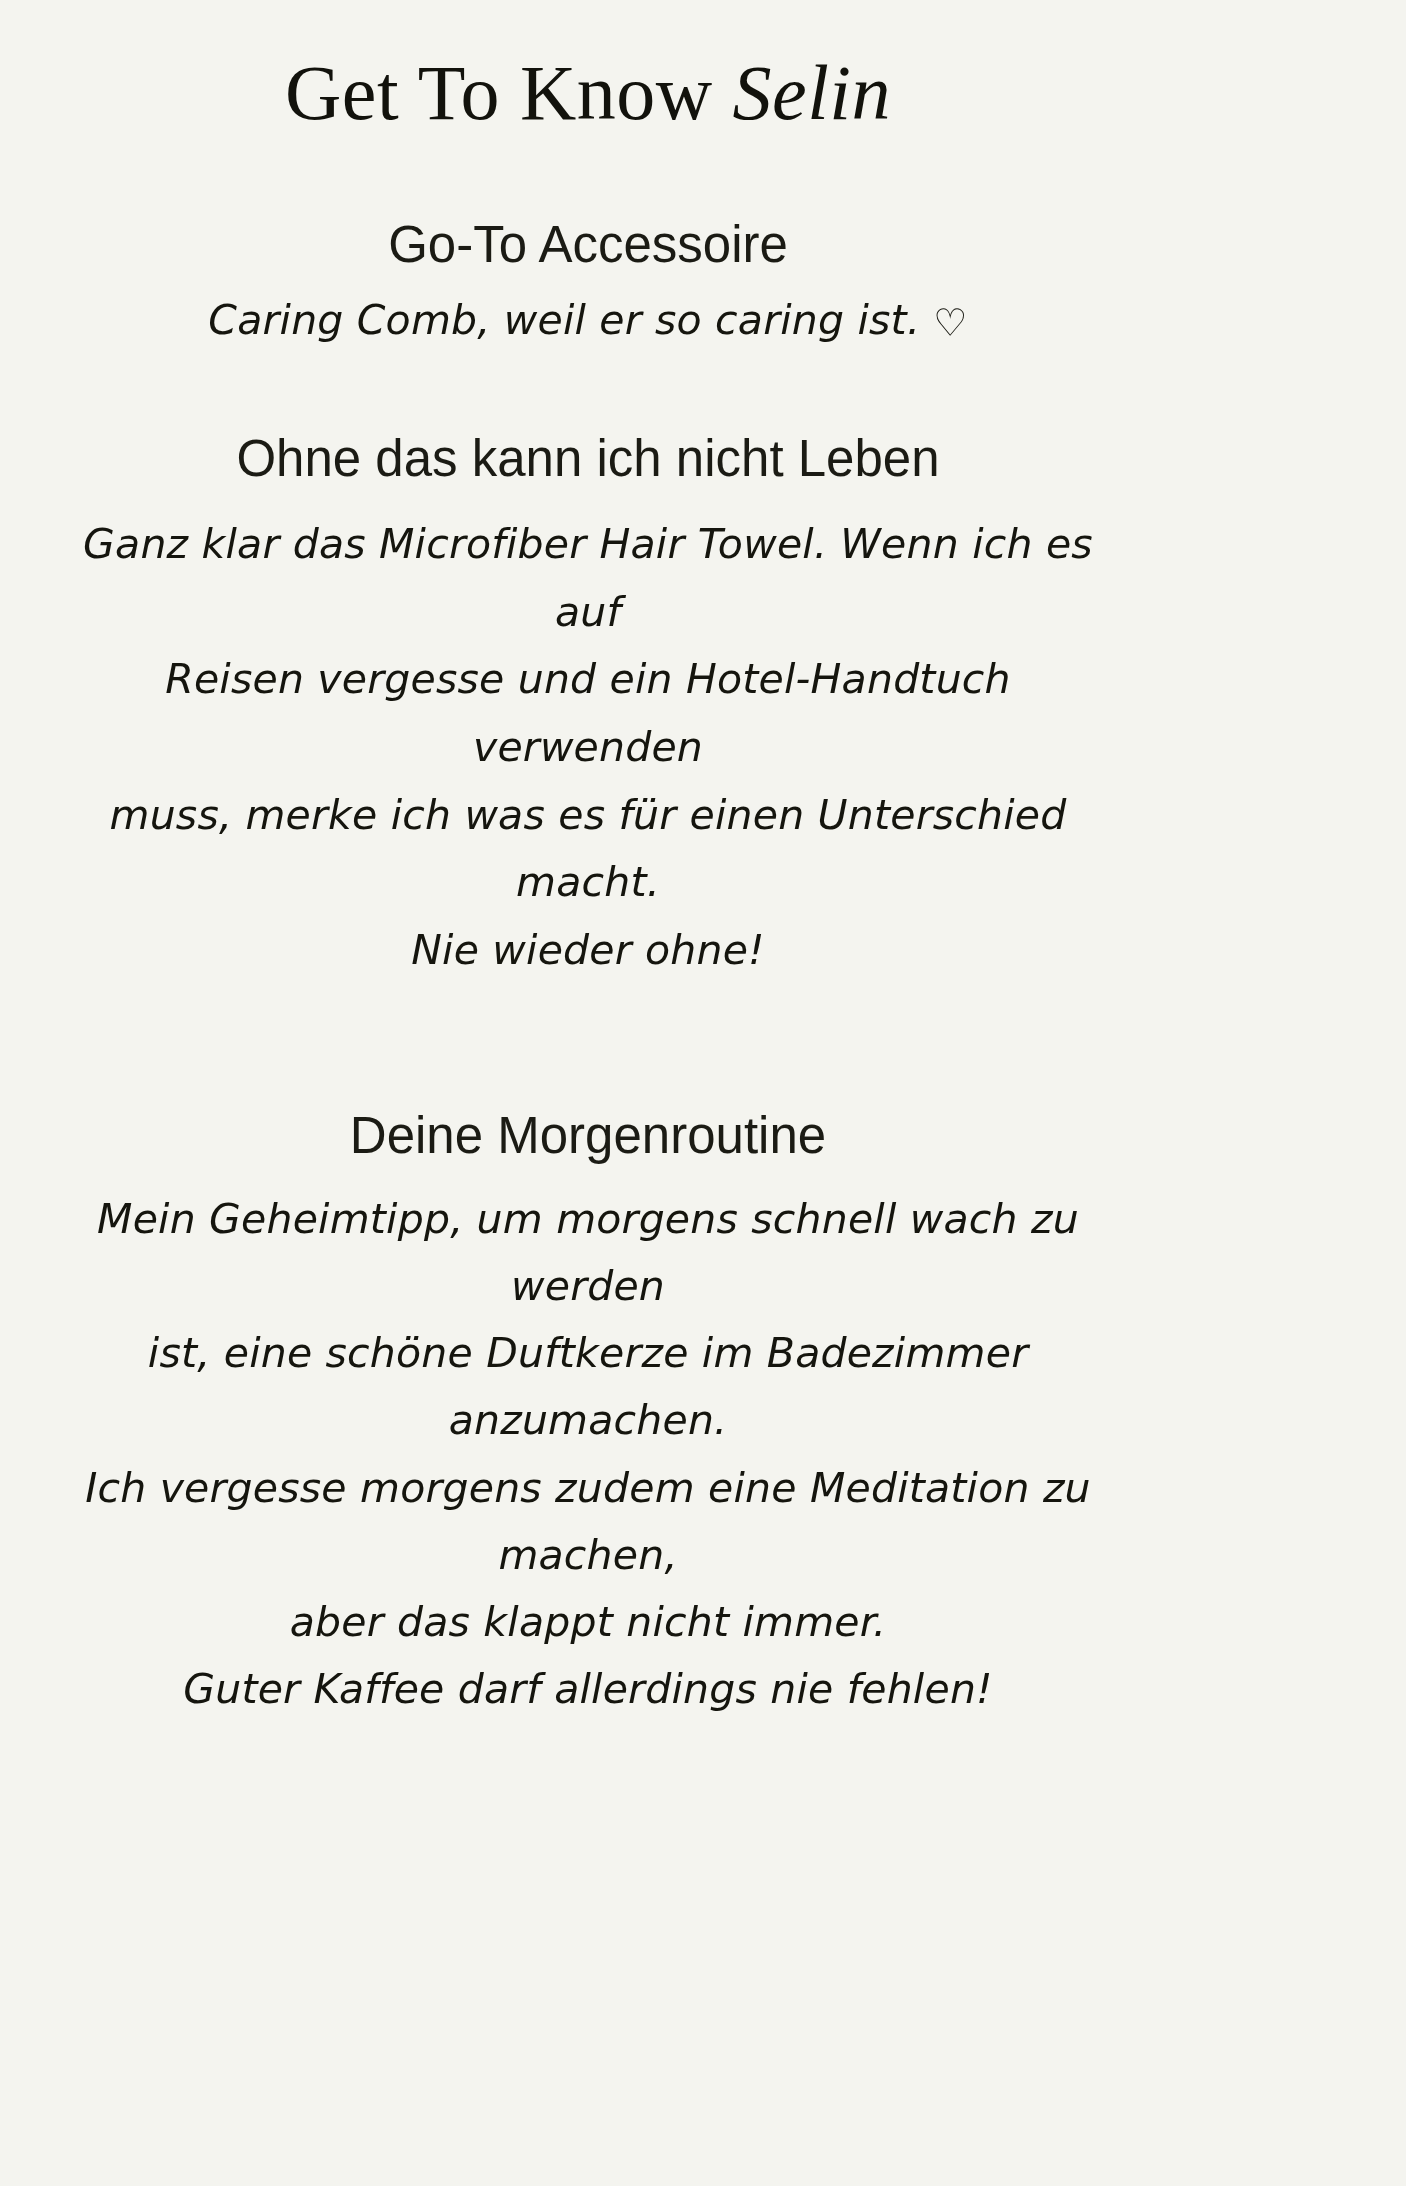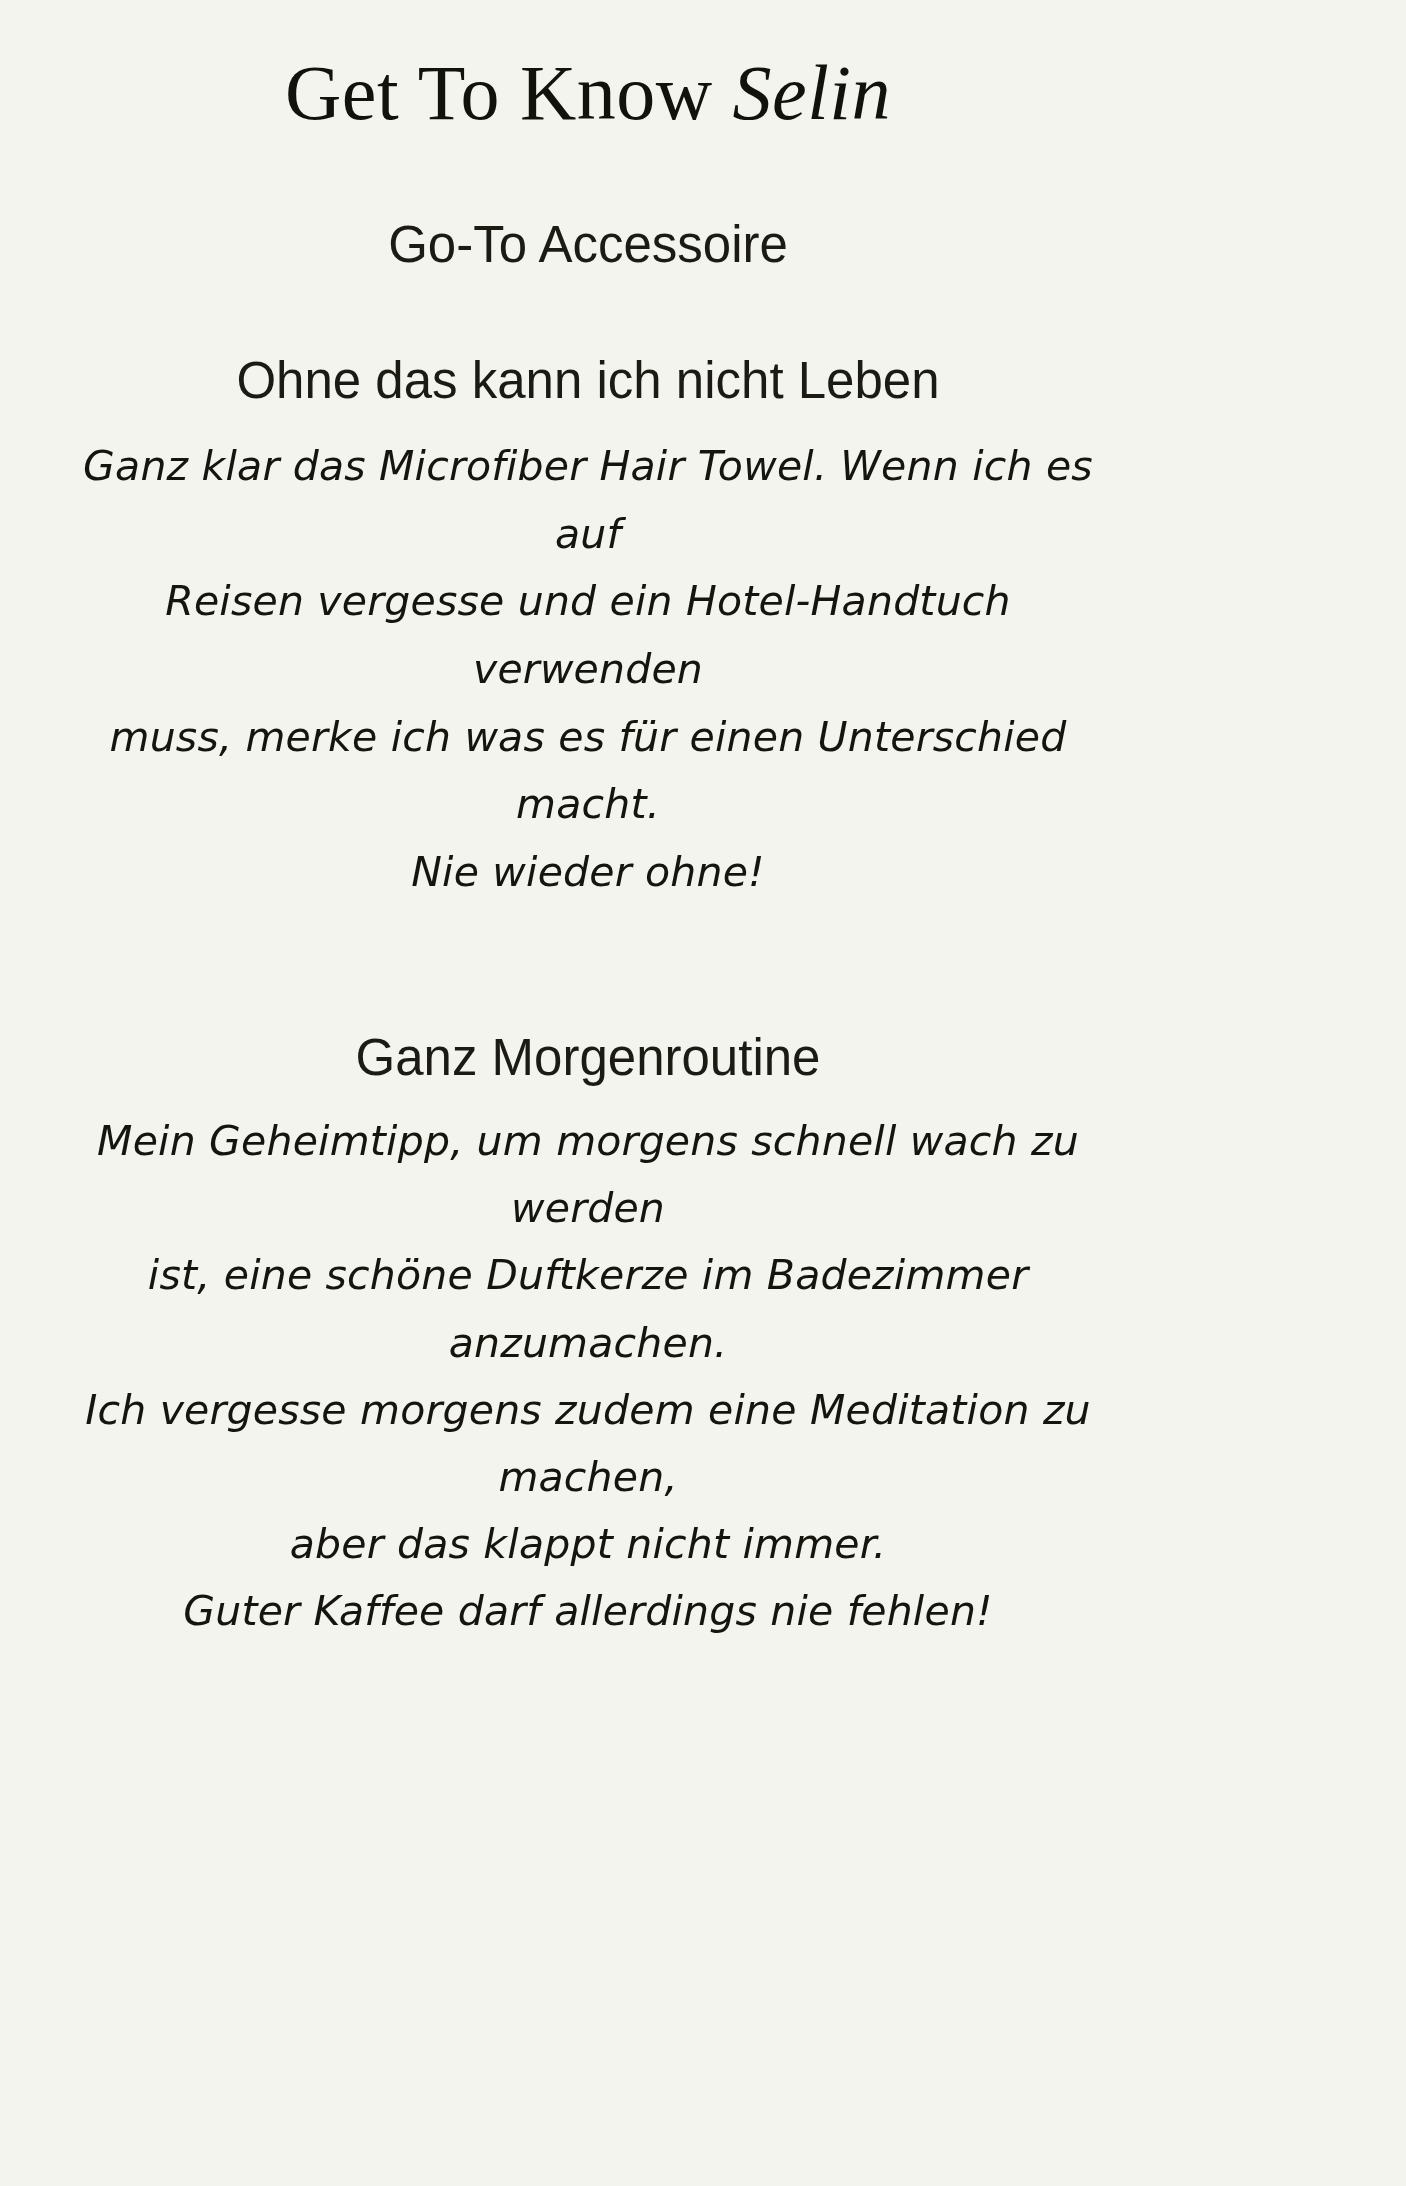--- a/index.html
+++ b/index.html
@@ -86,34 +86,40 @@
 <body>
 
 <div class="page">
 
   <h1 class="title">
     <span>Get To Know </span><span class="name">Selin</span>
   </h1>
 
   <div class="section sec-accessoire">
     <h2 class="section-heading">Go-To Accessoire</h2>
+    <p class="section-body">
+      <span class="line">
+        <span>Caring Comb, weil er so caring ist.</span>
+        <span class="heart">♡</span>
+      </span>
+    </p>
   </div>
 
   <div class="section sec-ohne">
     <h2 class="section-heading">Ohne das kann ich nicht Leben</h2>
     <p class="section-body">
       <span class="line">Ganz klar das Microfiber Hair Towel. Wenn ich es auf</span>
       <span class="line">Reisen vergesse und ein Hotel-Handtuch verwenden</span>
       <span class="line">muss, merke ich was es für einen Unterschied macht.</span>
       <span class="line">Nie wieder ohne!</span>
     </p>
   </div>
 
   <div class="section sec-morgen">
-    <h2 class="section-heading">Ganz Morgenroutine</h2>
+    <h2 class="section-heading">Deine Morgenroutine</h2>
     <p class="section-body">
       <span class="line">Mein Geheimtipp, um morgens schnell wach zu werden</span>
       <span class="line">ist, eine schöne Duftkerze im Badezimmer anzumachen.</span>
       <span class="line">Ich vergesse morgens zudem eine Meditation zu machen,</span>
       <span class="line">aber das klappt nicht immer.</span>
       <span class="line">Guter Kaffee darf allerdings nie fehlen!</span>
     </p>
   </div>
 
 

